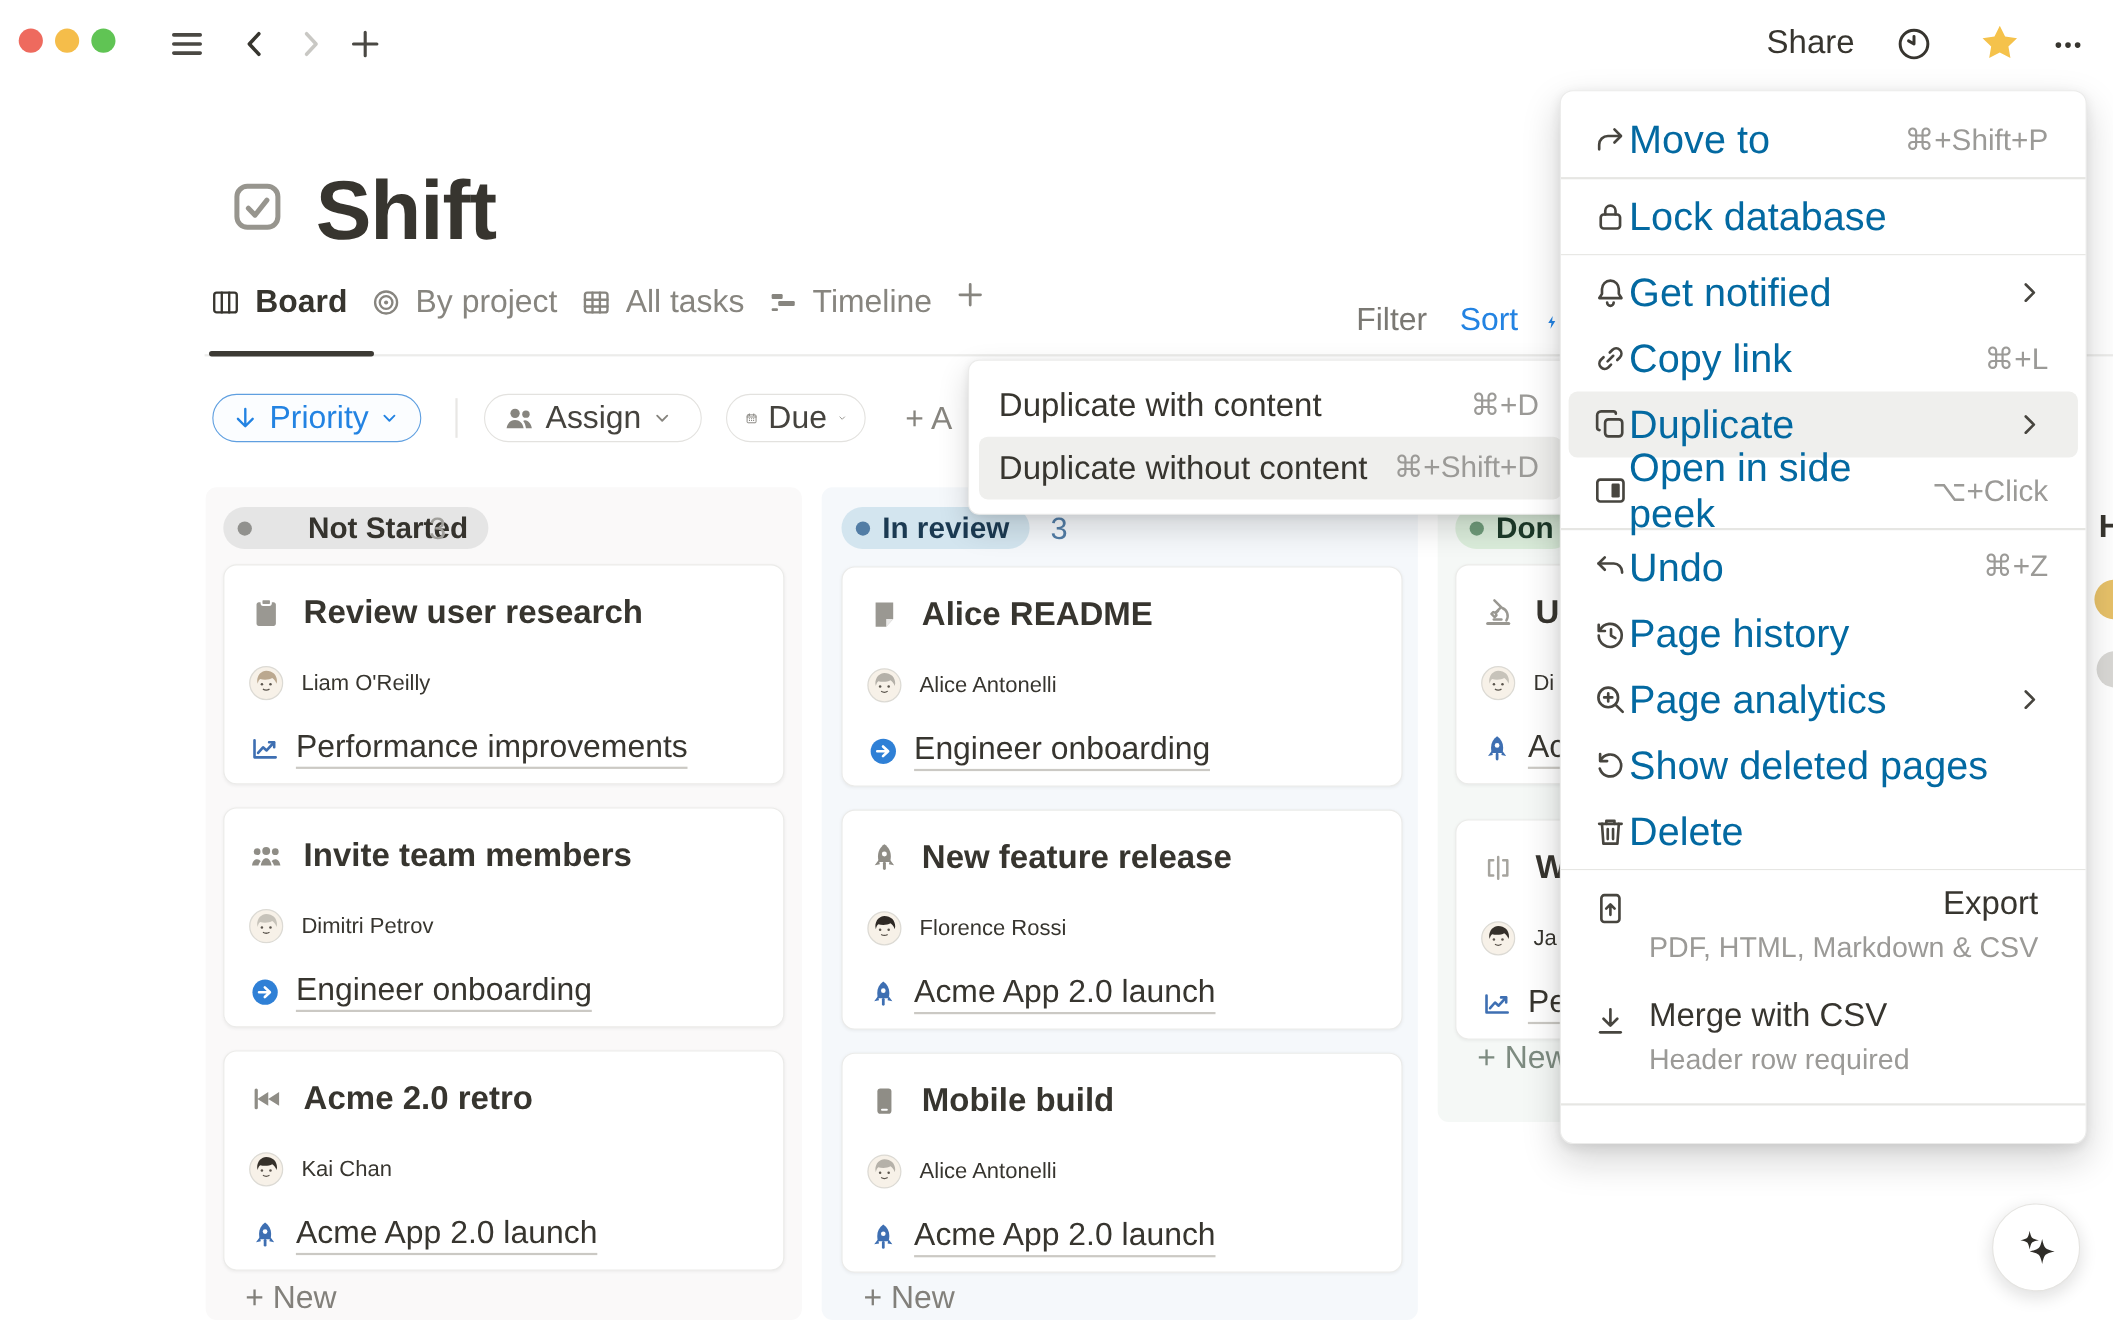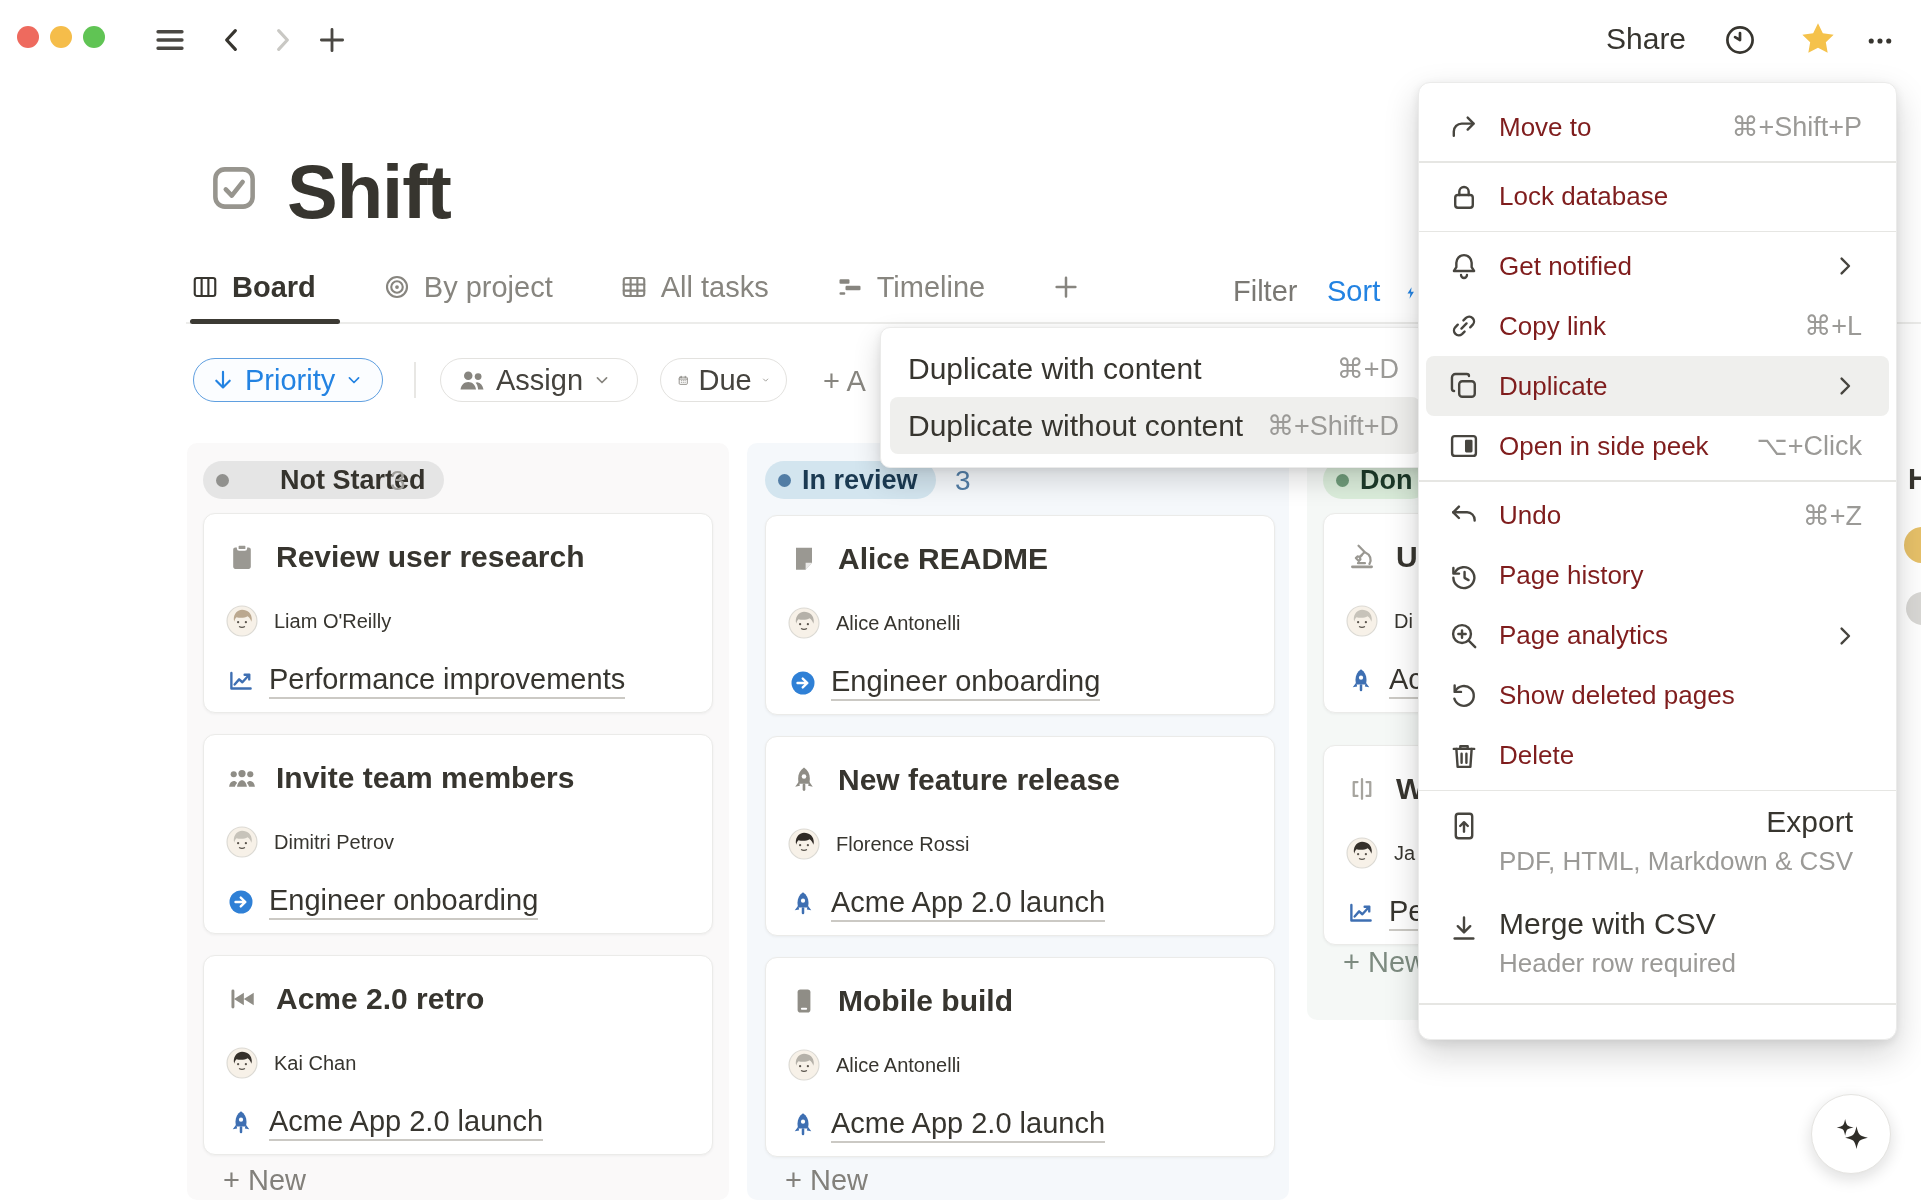--- a/index.html
+++ b/index.html
@@ -13,21 +13,21 @@
   
   .tl{width:22px;height:22px;border-radius:50%;position:absolute;top:26px}
   .tb-ico{position:absolute;top:22px;cursor:default}
   .share{position:absolute;left:1606px;top:22px;font-size:30px;color:#37352f}
 
   
   .pg-icon{position:absolute;left:208px;top:162px;width:52px;height:52px}
   .pg-title{position:absolute;left:287px;top:148px;font-size:76px;font-weight:700;letter-spacing:-1px}
 
   
-  .tabs{position:absolute;left:190px;top:265px;height:44px;display:flex;align-items:center;gap:66px}
+  .tabs{position:absolute;left:190px;top:253px;height:44px;display:flex;gap:20px}
   .tab{display:flex;align-items:center;gap:12px;font-size:29px;color:#87857f;font-weight:500}
   .tab .ico{width:30px;height:30px;color:#87857f}
   .tab.active{color:#37352f;font-weight:600}
   .tab.active .ico{color:#37352f}
   .tab-plus{width:30px;height:30px;color:#87857f}
   .tabline{position:absolute;left:186px;top:322px;width:1735px;height:2px;background:#ececea}
   .tabline-active{position:absolute;left:190px;top:319px;width:150px;height:5px;background:#3c3a34;border-radius:3px}
   .vctl{position:absolute;top:269px;height:44px;display:flex;align-items:center;font-size:29px}
 
   
@@ -58,21 +58,21 @@
 
   
   .menu{position:absolute;left:1418px;top:82px;width:479px;height:958px;background:#fff;border-radius:12px;
         border:1px solid #ebebea;box-sizing:border-box;z-index:30;padding-top:10px;
         box-shadow:0 14px 34px rgba(15,15,15,.18),0 3px 10px rgba(15,15,15,.08)}
   .mgroup{padding:4px 0}
   .mdiv{height:1.5px;background:#e6e6e3}
   .mi{height:60px;display:flex;align-items:center;padding:0 34px 0 28px;cursor:pointer}
   .mi.hover{background:#efefed;margin:0 7px;padding:0 27px 0 21px;border-radius:8px}
   .mi .ico{width:34px;height:34px;color:#47453f;flex:0 0 auto}
-  .mi-label{margin-left:18px;font-size:26px;color:#7f1d1d}
+  .mi-label{font-size:36px;color:#0369a1}
   .mi-right{margin-left:auto;font-size:27px;color:#9b9a97}
   .mi-chev{margin-left:auto;width:26px;height:26px;color:#9b9a97}
   .mi.two{height:92px;align-items:flex-start;padding-top:10px}
   .mi.two .ico{margin-top:4px}
   .mi-sub{font-size:26px;color:#9b9a97;margin-top:7px}
 
   
   .submenu{position:absolute;left:880px;top:327px;width:550px;height:141px;background:#fff;border-radius:10px;
            border:1px solid #ebebea;box-sizing:border-box;z-index:20;padding-top:12px;
            box-shadow:0 12px 28px rgba(15,15,15,.16),0 2px 8px rgba(15,15,15,.07)}

